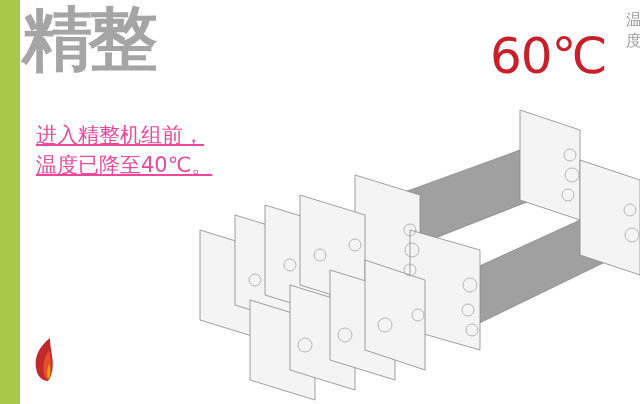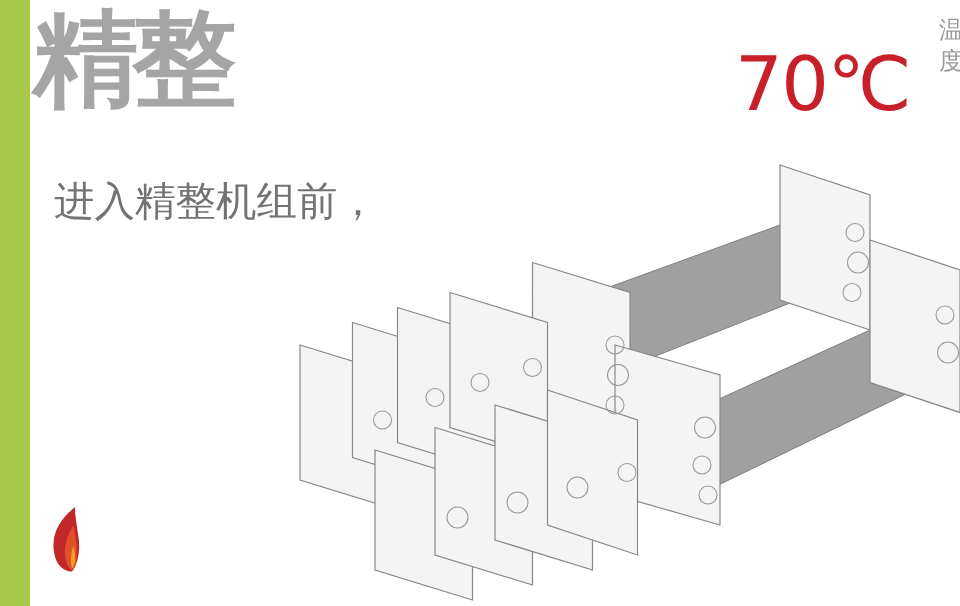--- a/index.html
+++ b/index.html
@@ -1,36 +1,37 @@
 <!DOCTYPE html>
 <html><head>
 <meta charset="utf-8">
 <style>
   html,body{margin:0;padding:0;}
   body{width:640px;height:404px;background:#ffffff;position:relative;overflow:hidden;font-family:"DejaVu Sans",sans-serif;}
   .sidebar{position:absolute;left:0;top:0;width:20px;height:404px;background:#a8c84a;}
   .title{position:absolute;left:22px;top:-6px;font-size:70px;font-weight:bold;color:#a5a5a5;letter-spacing:-4px;line-height:90px;}
   .temp-label{position:absolute;left:582px;top:10px;font-size:16px;color:#9a9a9a;margin-left:44px;}
   .temp-value{position:absolute;left:490px;top:26px;font-size:50px;color:#c8202b;letter-spacing:-1px;line-height:60px;}
-  .desc{position:absolute;left:36px;top:120px;font-size:27px;color:#737373;line-height:30px;}
+  .desc{position:absolute;left:36px;top:120px;font-size:21px;color:#ec4899;line-height:30px;text-decoration:underline;}
   .flame{position:absolute;left:30px;top:336px;width:28px;height:46px;}
   .scene{position:absolute;left:180px;top:100px;width:460px;height:304px;}
 </style>
 </head>
 <body>
 
 <div class="sidebar"></div>
 
 <div class="title">精整</div>
 
 <div class="temp-label">温度</div>
-<div class="temp-value">70℃</div>
+<div class="temp-value">60℃</div>
 
 <div class="desc">
   <div>进入精整机组前，</div>
+  <div>温度已降至40℃。</div>
 </div>
 
 <svg class="flame" viewBox="0 0 28 46">
   <path d="M20 2 C10 10 4 20 6 32 C7 40 12 45 18 45 C22 40 24 30 22 20 C21 12 20 8 20 2 Z" fill="#c0282a"></path>
   <path d="M19 14 C14 22 12 30 14 38 C15 42 17 44 19 44 C22 38 22 28 19 14 Z" fill="#e0502a"></path>
   <path d="M19 28 C17 33 17 38 18 43 C20 41 21 36 19 28 Z" fill="#f2a020"></path>
 </svg>
 
 <svg class="scene" viewBox="0 0 460 304">
   <g fill="#a0a0a0" stroke="#777" stroke-width="0.6">

